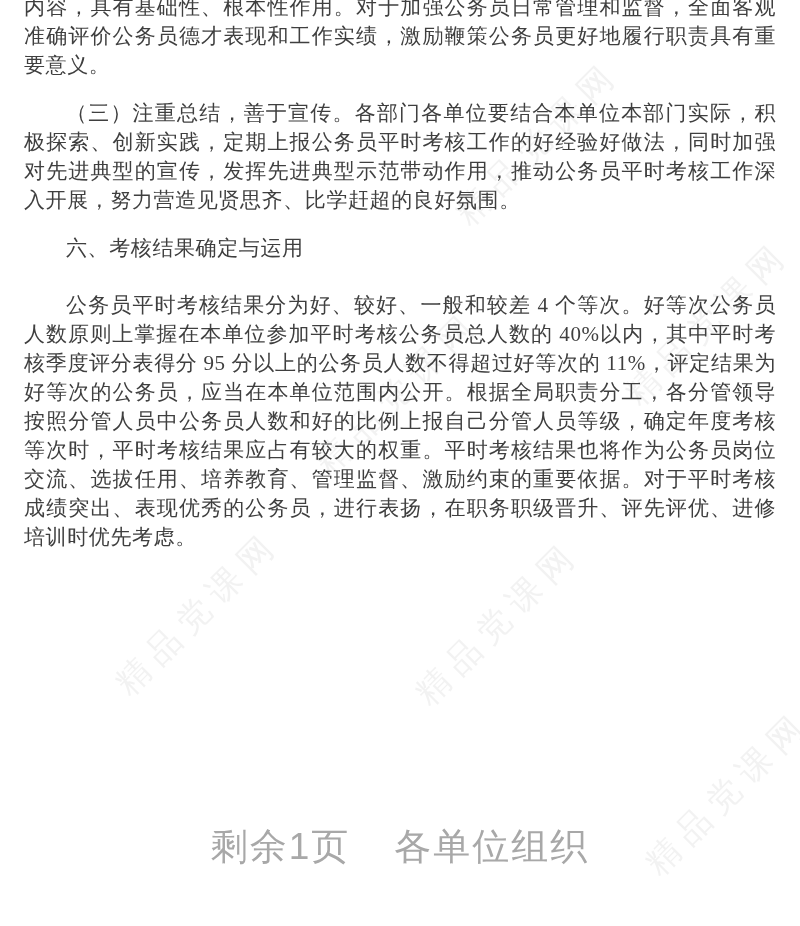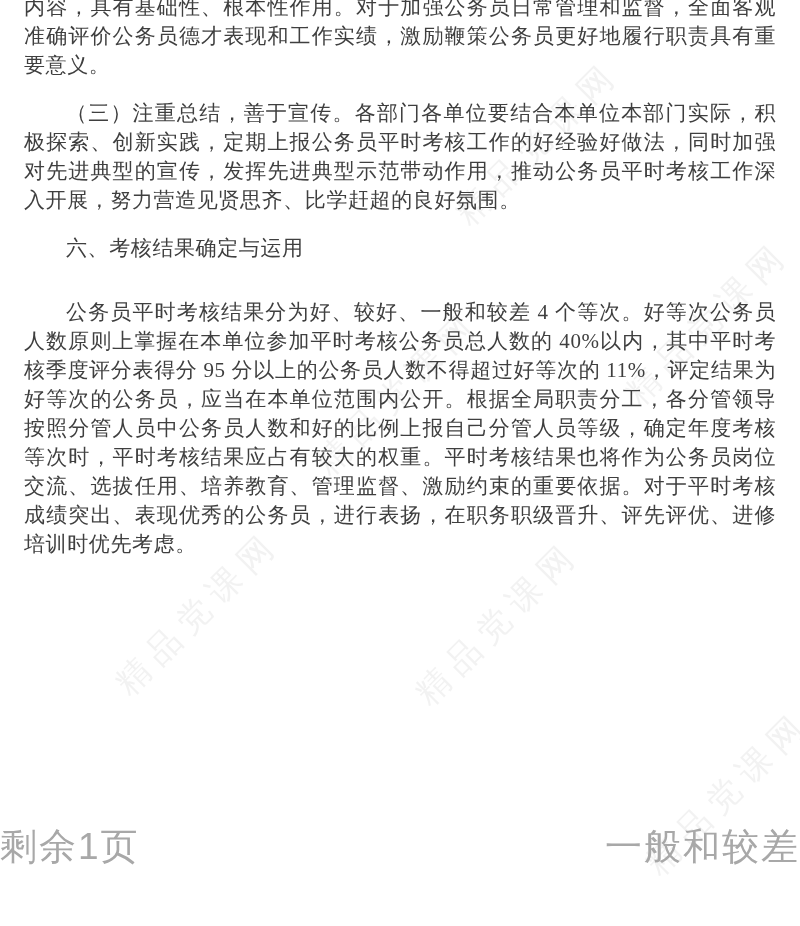--- a/index.html
+++ b/index.html
@@ -48,31 +48,31 @@
     text-align: justify;
   }
   .para {
     margin: 0 0 19px 0;
     text-indent: 2em;
   }
   .para.continuation {
     text-indent: 0;
   }
   .para.heading {
-    margin-bottom: 35px;
+    margin-bottom: 28px;
   }
   
   .footer {
     position: absolute;
     top: 822px;
     left: 0;
     width: 100%;
     z-index: 2;
     display: flex;
-    justify-content: space-between;
+    justify-content: center;
     align-items: baseline;
     gap: 44px;
     font-family: "Liberation Sans", "DejaVu Sans", sans-serif;
     font-size: 37px;
     font-weight: 400;
     letter-spacing: 2px;
   }
 </style>
 </head>
 <body>
@@ -90,16 +90,16 @@
 
   <div class="doc" style="color: rgb(63, 63, 63);">
     <p class="para continuation">内容，具有基础性、根本性作用。对于加强公务员日常管理和监督，全面客观准确评价公务员德才表现和工作实绩，激励鞭策公务员更好地履行职责具有重要意义。</p>
     <p class="para">（三）注重总结，善于宣传。各部门各单位要结合本单位本部门实际，积极探索、创新实践，定期上报公务员平时考核工作的好经验好做法，同时加强对先进典型的宣传，发挥先进典型示范带动作用，推动公务员平时考核工作深入开展，努力营造见贤思齐、比学赶超的良好氛围。</p>
     <p class="para heading">六、考核结果确定与运用</p>
     <p class="para">公务员平时考核结果分为好、较好、一般和较差 4 个等次。好等次公务员人数原则上掌握在本单位参加平时考核公务员总人数的 40%以内，其中平时考核季度评分表得分 95 分以上的公务员人数不得超过好等次的 11%，评定结果为好等次的公务员，应当在本单位范围内公开。根据全局职责分工，各分管领导按照分管人员中公务员人数和好的比例上报自己分管人员等级，确定年度考核等次时，平时考核结果应占有较大的权重。平时考核结果也将作为公务员岗位交流、选拔任用、培养教育、管理监督、激励约束的重要依据。对于平时考核成绩突出、表现优秀的公务员，进行表扬，在职务职级晋升、评先评优、进修培训时优先考虑。</p>
   </div>
 
   <div class="footer">
     <span style="color: rgb(168, 168, 168);">剩余1页</span>
-    <span style="color: rgb(168, 168, 168);">一般和较差</span>
+    <span style="color: rgb(168, 168, 168);">各单位组织</span>
   </div>
 
 </div>
 
 </body></html>

